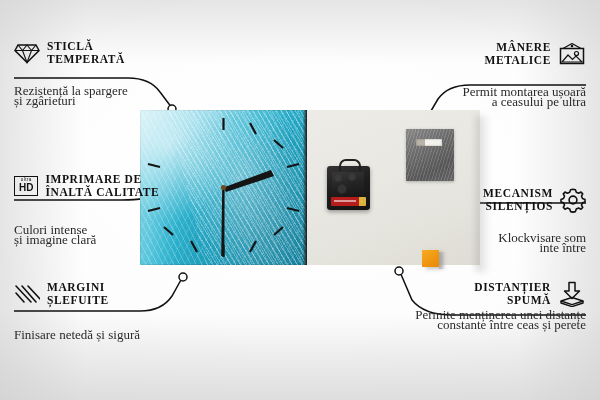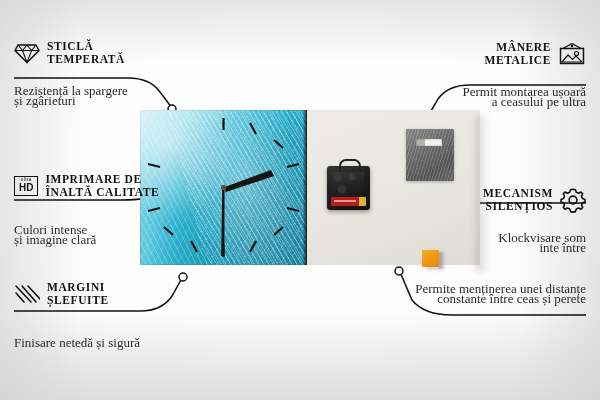--- a/index.html
+++ b/index.html
@@ -264,21 +264,21 @@
         <g stroke="#111" stroke-width="1.6" stroke-linecap="round">
           <line x1="2" y1="3" x2="17" y2="19"></line>
           <line x1="8" y1="3" x2="22" y2="19"></line>
           <line x1="14" y1="3" x2="26" y2="16"></line>
           <line x1="2" y1="10" x2="10" y2="19"></line>
         </g>
       </svg>
       <div class="co-title">MARGINI
 ȘLEFUITE</div>
     </div>
-    <div class="co-sub" style="margin-top:31px;">Finisare netedă și sigură</div>
+    <div class="co-sub" style="margin-top:23px;">Finisare netedă și sigură</div>
   </div>
 
   <div class="callout co-right" style="right:14px;top:41px;width:190px;">
     <div class="co-head">
       <div class="co-title">MÂNERE
 METALICE</div>
       <svg class="ico" width="28" height="24" viewBox="0 0 28 24">
         <rect x="2.5" y="6.5" width="23" height="15" fill="none" stroke="#111" stroke-width="1.5"></rect>
         <path d="M14 1.5 L5 6.5 M14 1.5 L23 6.5" fill="none" stroke="#111" stroke-width="1.3"></path>
         <circle cx="14" cy="4" r="1.3" fill="#111"></circle>
@@ -297,17 +297,26 @@
       <svg class="ico" width="26" height="26" viewBox="0 0 26 26">
         <path d="M13 2.2 l2.4 .5 .9 2.5 2.3 1 2.4-1.1 1.7 1.8 -1.2 2.3 1 2.3 2.5 .9 0 2.5 -2.5 .9 -1 2.3 1.2 2.3 -1.7 1.8 -2.4-1.1 -2.3 1 -.9 2.5 -2.4 .5 -2.4-.5 -.9-2.5 -2.3-1 -2.4 1.1 -1.7-1.8 1.2-2.3 -1-2.3 -2.5-.9 0-2.5 2.5-.9 1-2.3 -1.2-2.3 1.7-1.8 2.4 1.1 2.3-1 .9-2.5 Z" fill="none" stroke="#111" stroke-width="1.6" stroke-linejoin="round"></path>
         <circle cx="13" cy="13" r="3.9" fill="none" stroke="#111" stroke-width="1.6"></circle>
       </svg>
     </div>
     <div class="co-sub" style="margin-top:20px;">Klockvisare som
 inte între</div>
   </div>
 
   <div class="callout co-right" style="right:14px;top:281px;width:200px;">
+    <div class="co-head">
+      <div class="co-title">DISTANȚIER
+SPUMĂ</div>
+      <svg class="ico" width="28" height="26" viewBox="0 0 28 26">
+        <path d="M11 1.5 L17 1.5 L17 10 L21.5 10 L14 17.5 L6.5 10 L11 10 Z" fill="none" stroke="#111" stroke-width="1.5" stroke-linejoin="round"></path>
+        <path d="M14 16.5 L25 20 L14 23.6 L3 20 Z" fill="none" stroke="#111" stroke-width="1.4" stroke-linejoin="round"></path>
+        <path d="M3 20 L3 22 L14 25.6 L25 22 L25 20" fill="none" stroke="#111" stroke-width="1.4" stroke-linejoin="round"></path>
+      </svg>
+    </div>
     <div class="co-sub" style="margin-top:3px;">Permite menținerea unei distanțe
 constante între ceas și perete</div>
   </div>
 
 </div>
 
 </body></html>

